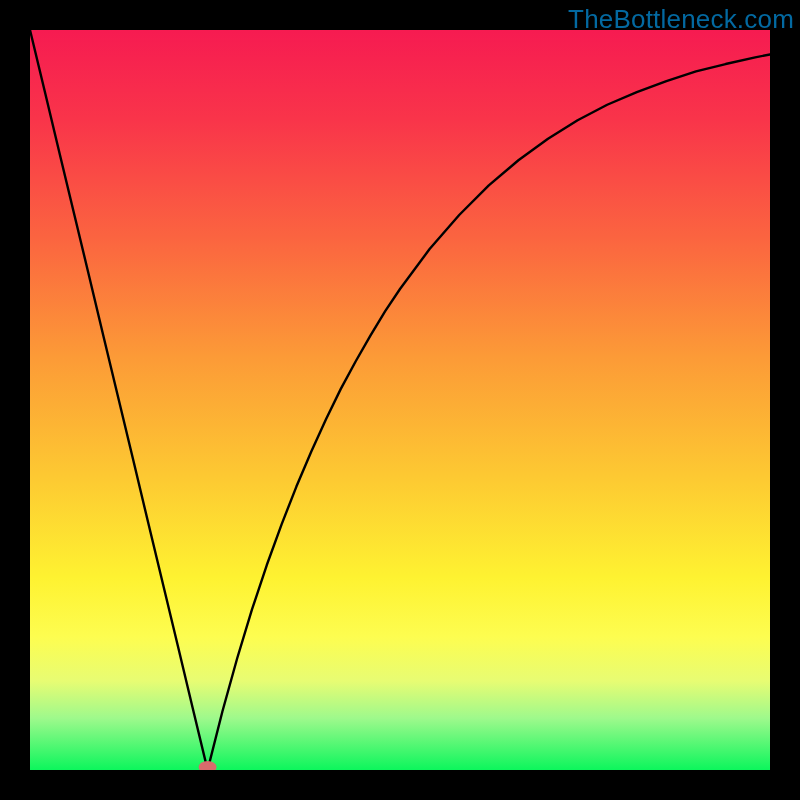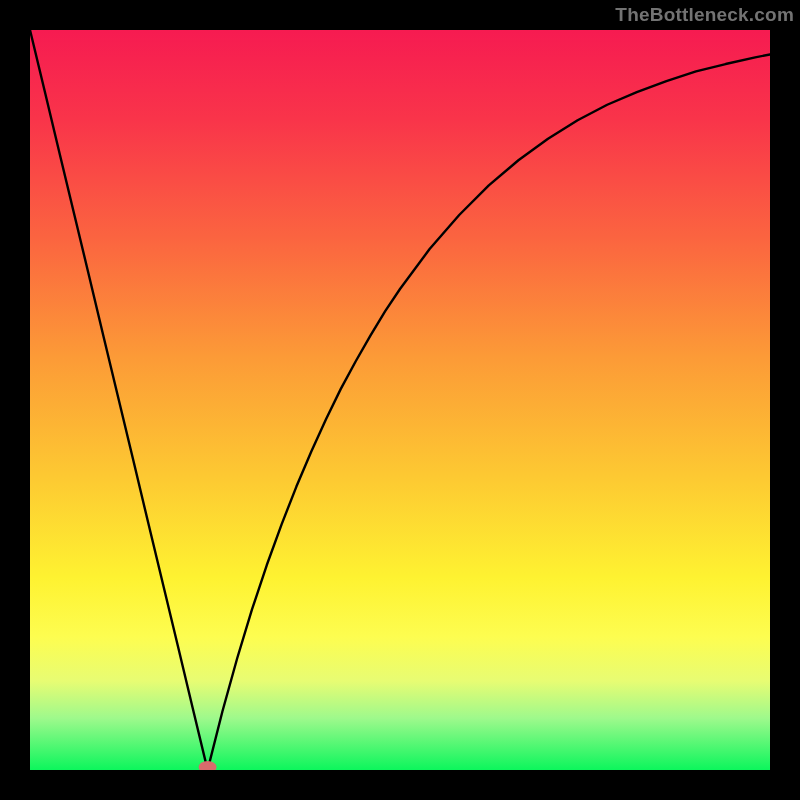--- a/index.html
+++ b/index.html
@@ -31,23 +31,23 @@
     left: 0;
     top: 0;
     width: 740px;
     height: 740px;
     pointer-events: none;
   }
   .watermark {
     position: absolute;
     top: 4px;
     right: 6px;
-    font-size: 19px;
-    font-weight: 700;
-    color: #737373;
+    font-size: 26px;
+    font-weight: 400;
+    color: #0369a1;
     letter-spacing: 0.2px;
     user-select: none;
   }
 </style>
 </head>
 <body>
 
 <div class="frame">
   <svg class="gradient" viewBox="0 0 740 740" preserveAspectRatio="none">
     <defs>

